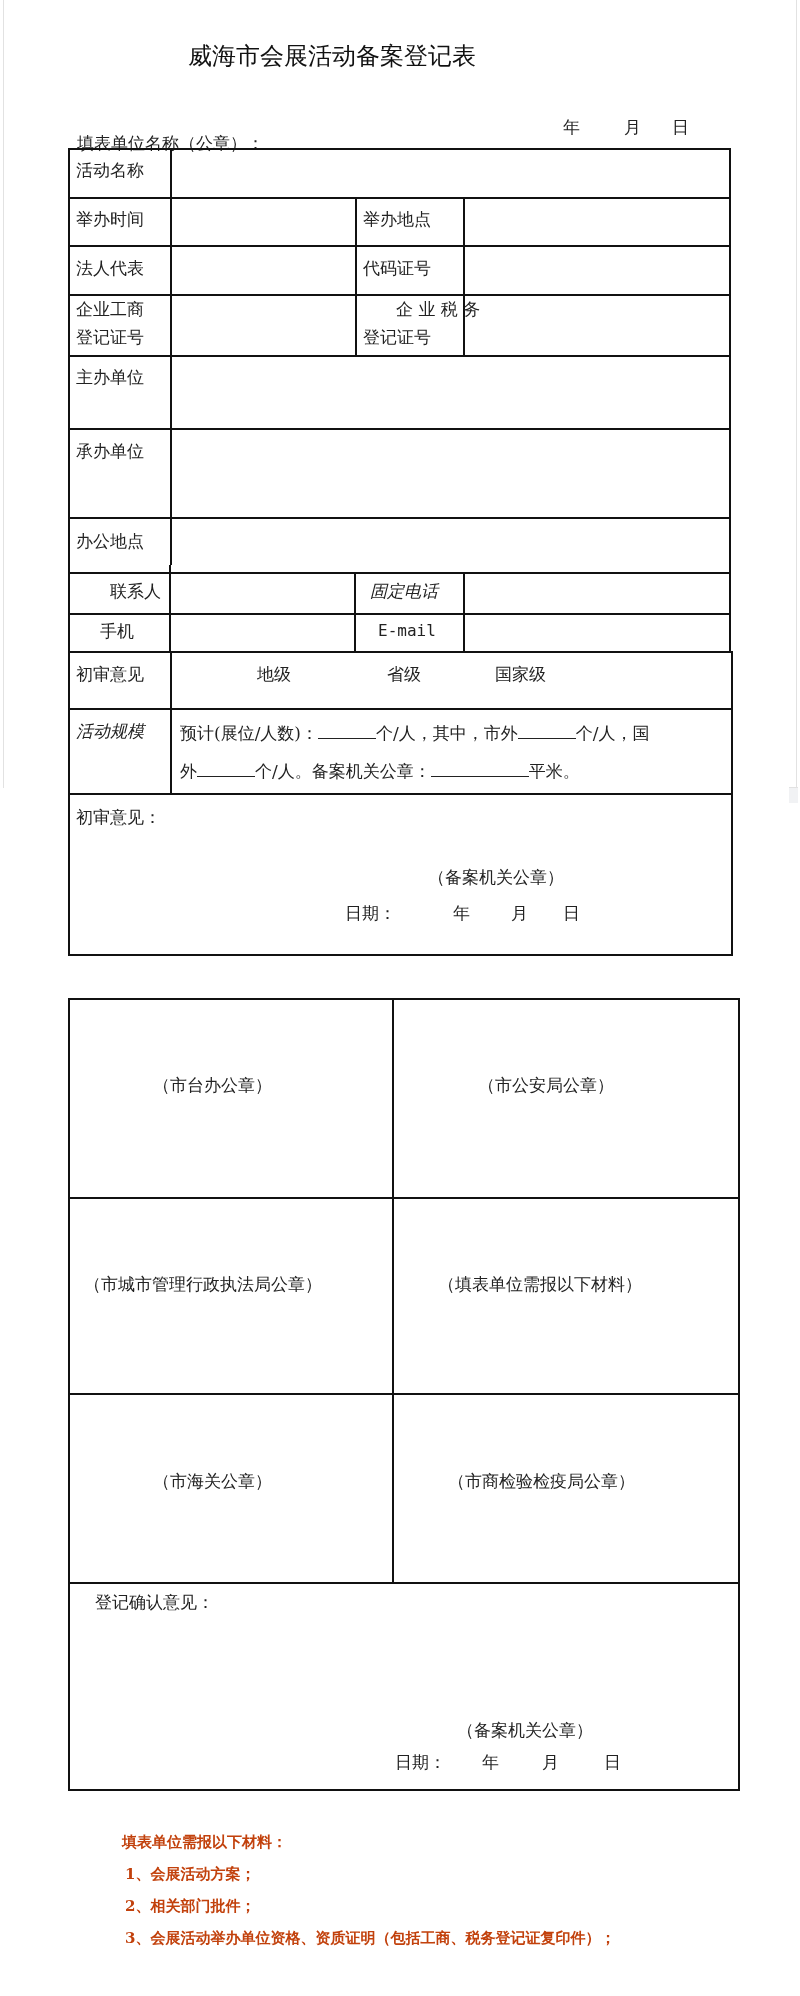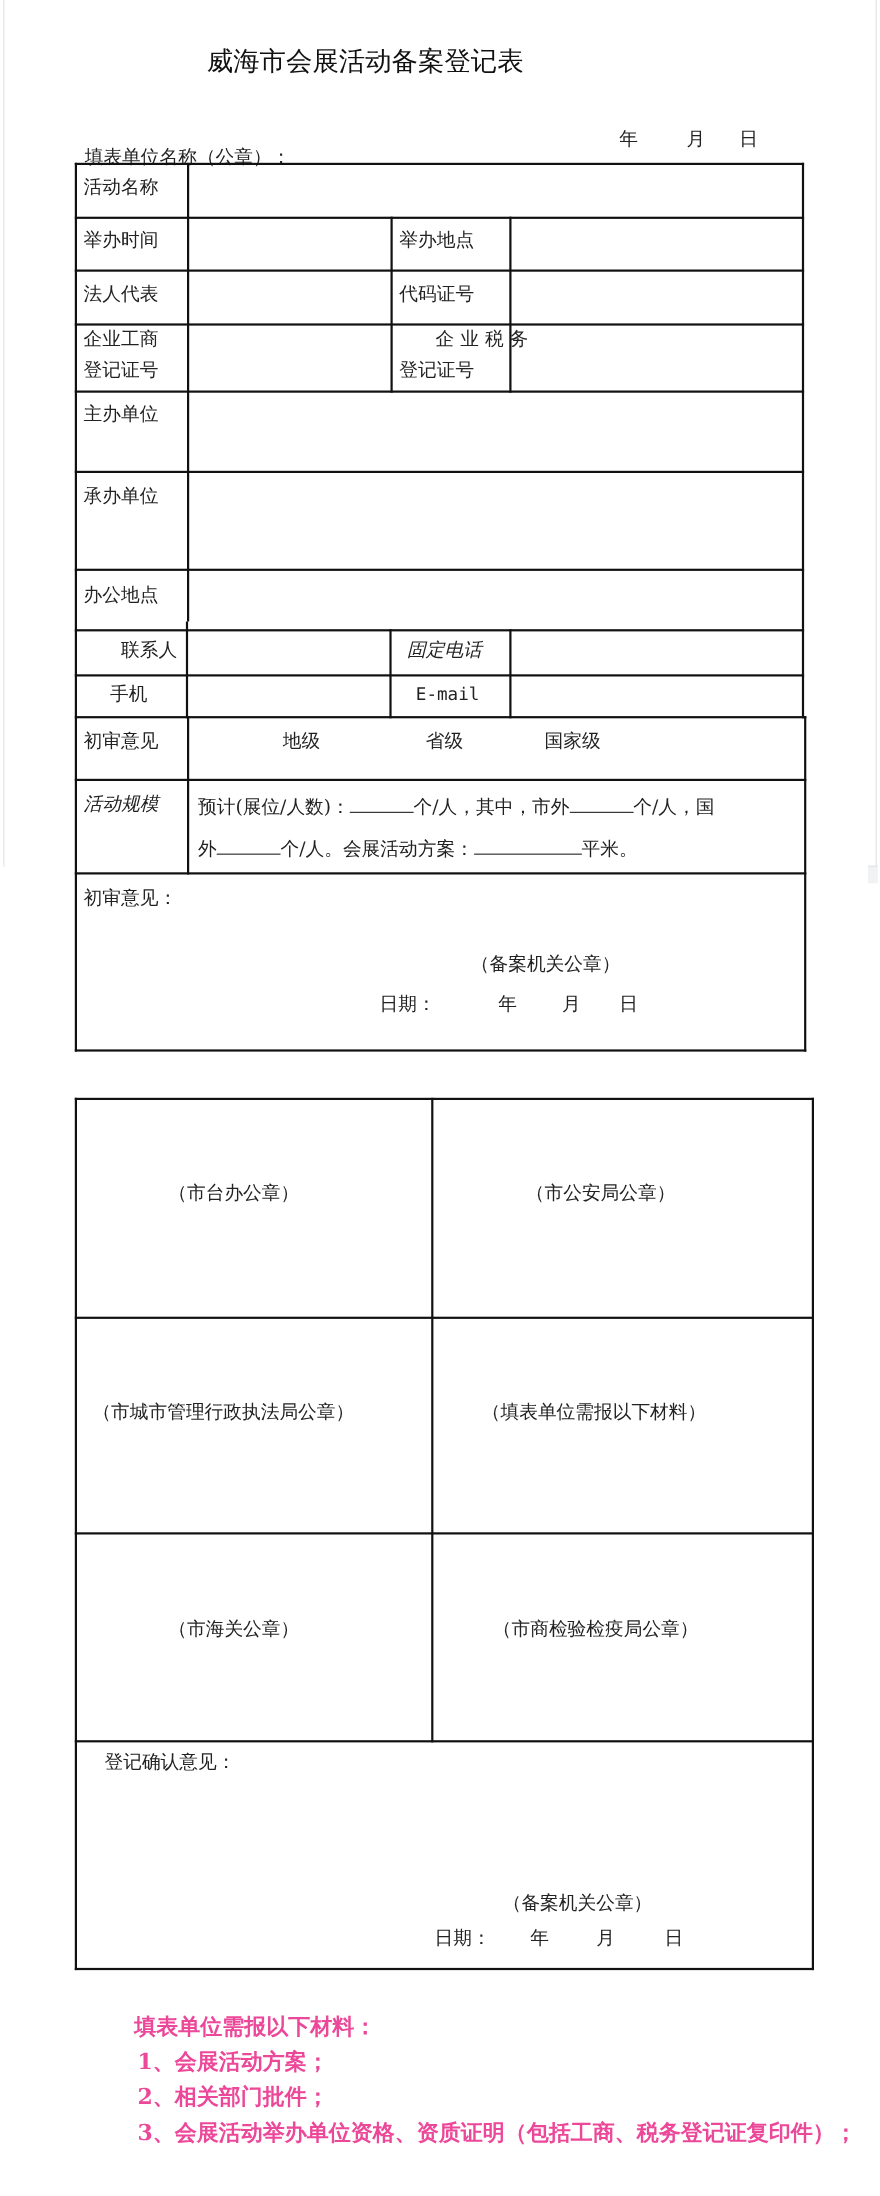--- a/index.html
+++ b/index.html
@@ -6,21 +6,21 @@
   body { width: 800px; height: 1996px; position: relative; overflow: hidden;
          font-family: "DejaVu Serif", "Liberation Serif", serif; color: #1a1a1a; }
   .abs { position: absolute; white-space: nowrap; }
   .page-edge { position: absolute; top: 0; width: 1px; height: 788px; background: #e2e2e2; }
   .page-tab { position: absolute; left: 789px; top: 787px; width: 9px; height: 15px; background: #f1f2f4; border-top: 1px solid #e2e2e2; }
   .title { left: 0; width: 664px; top: 40px; text-align: center; font-family: "DejaVu Sans", "Liberation Sans", sans-serif; font-size: 24px; line-height: 32px; color: #111; }
   .t { font-size: 17px; line-height: 22px; color: #222; }
   .hl { position: absolute; height: 2px; background: #111; }
   .vl { position: absolute; width: 2px; background: #111; }
   .blank { display: inline-block; border-bottom: 1px solid #222; height: 16px; vertical-align: baseline; }
-  .notes { font-family: "DejaVu Serif", "Liberation Serif", serif; font-weight: bold; font-size: 20px; line-height: 20px; color: #ec4899; }
+  .notes { font-family: "DejaVu Serif", "Liberation Serif", serif; font-weight: bold; font-size: 15px; line-height: 20px; color: #c2410c; }
   .cell { position: absolute; }
 </style>
 </head>
 <body>
 
 <div class="page-edge" style="left:3px;"></div>
 <div class="page-edge" style="left:796px;"></div>
 <div class="page-tab"></div>
 
 <div class="abs title">威海市会展活动备案登记表</div>
@@ -99,21 +99,21 @@
   <div class="abs t" style="left:76px; top:663px;">初审意见</div>
   <div class="abs t" style="left:257px; top:663px;">地级</div>
   <div class="abs t" style="left:387px; top:663px;">省级</div>
   <div class="abs t" style="left:495px; top:663px;">国家级</div>
 
   <div class="abs t" style="left:76px; top:720px;font-style:italic;">活动规模</div>
   <div class="abs t" style="left:180px; top:722px;">
     <span>预计(展位/人数)：</span><span class="blank" style="width:58px;"></span><span>个/人，其中，市外</span><span class="blank" style="width:58px;"></span><span>个/人，国</span>
   </div>
   <div class="abs t" style="left:180px; top:760px;">
-    <span>外</span><span class="blank" style="width:58px;"></span><span>个/人。会展活动方案：</span><span class="blank" style="width:98px;"></span><span>平米。</span>
+    <span>外</span><span class="blank" style="width:58px;"></span><span>个/人。备案机关公章：</span><span class="blank" style="width:98px;"></span><span>平米。</span>
   </div>
 
   <div class="abs t" style="left:76px; top:806px;">初审意见：</div>
   <div class="cell" style="left:70px; top:830px; width:659px; height:30px;"></div>
   <div class="abs t" style="left:428px; top:866px;">（备案机关公章）</div>
   <div class="abs t" style="left:345px; top:902px;">日期：</div>
   <div class="abs t" style="left:453px; top:902px;">年</div>
   <div class="abs t" style="left:511px; top:902px;">月</div>
   <div class="abs t" style="left:563px; top:902px;">日</div>
 </div>

